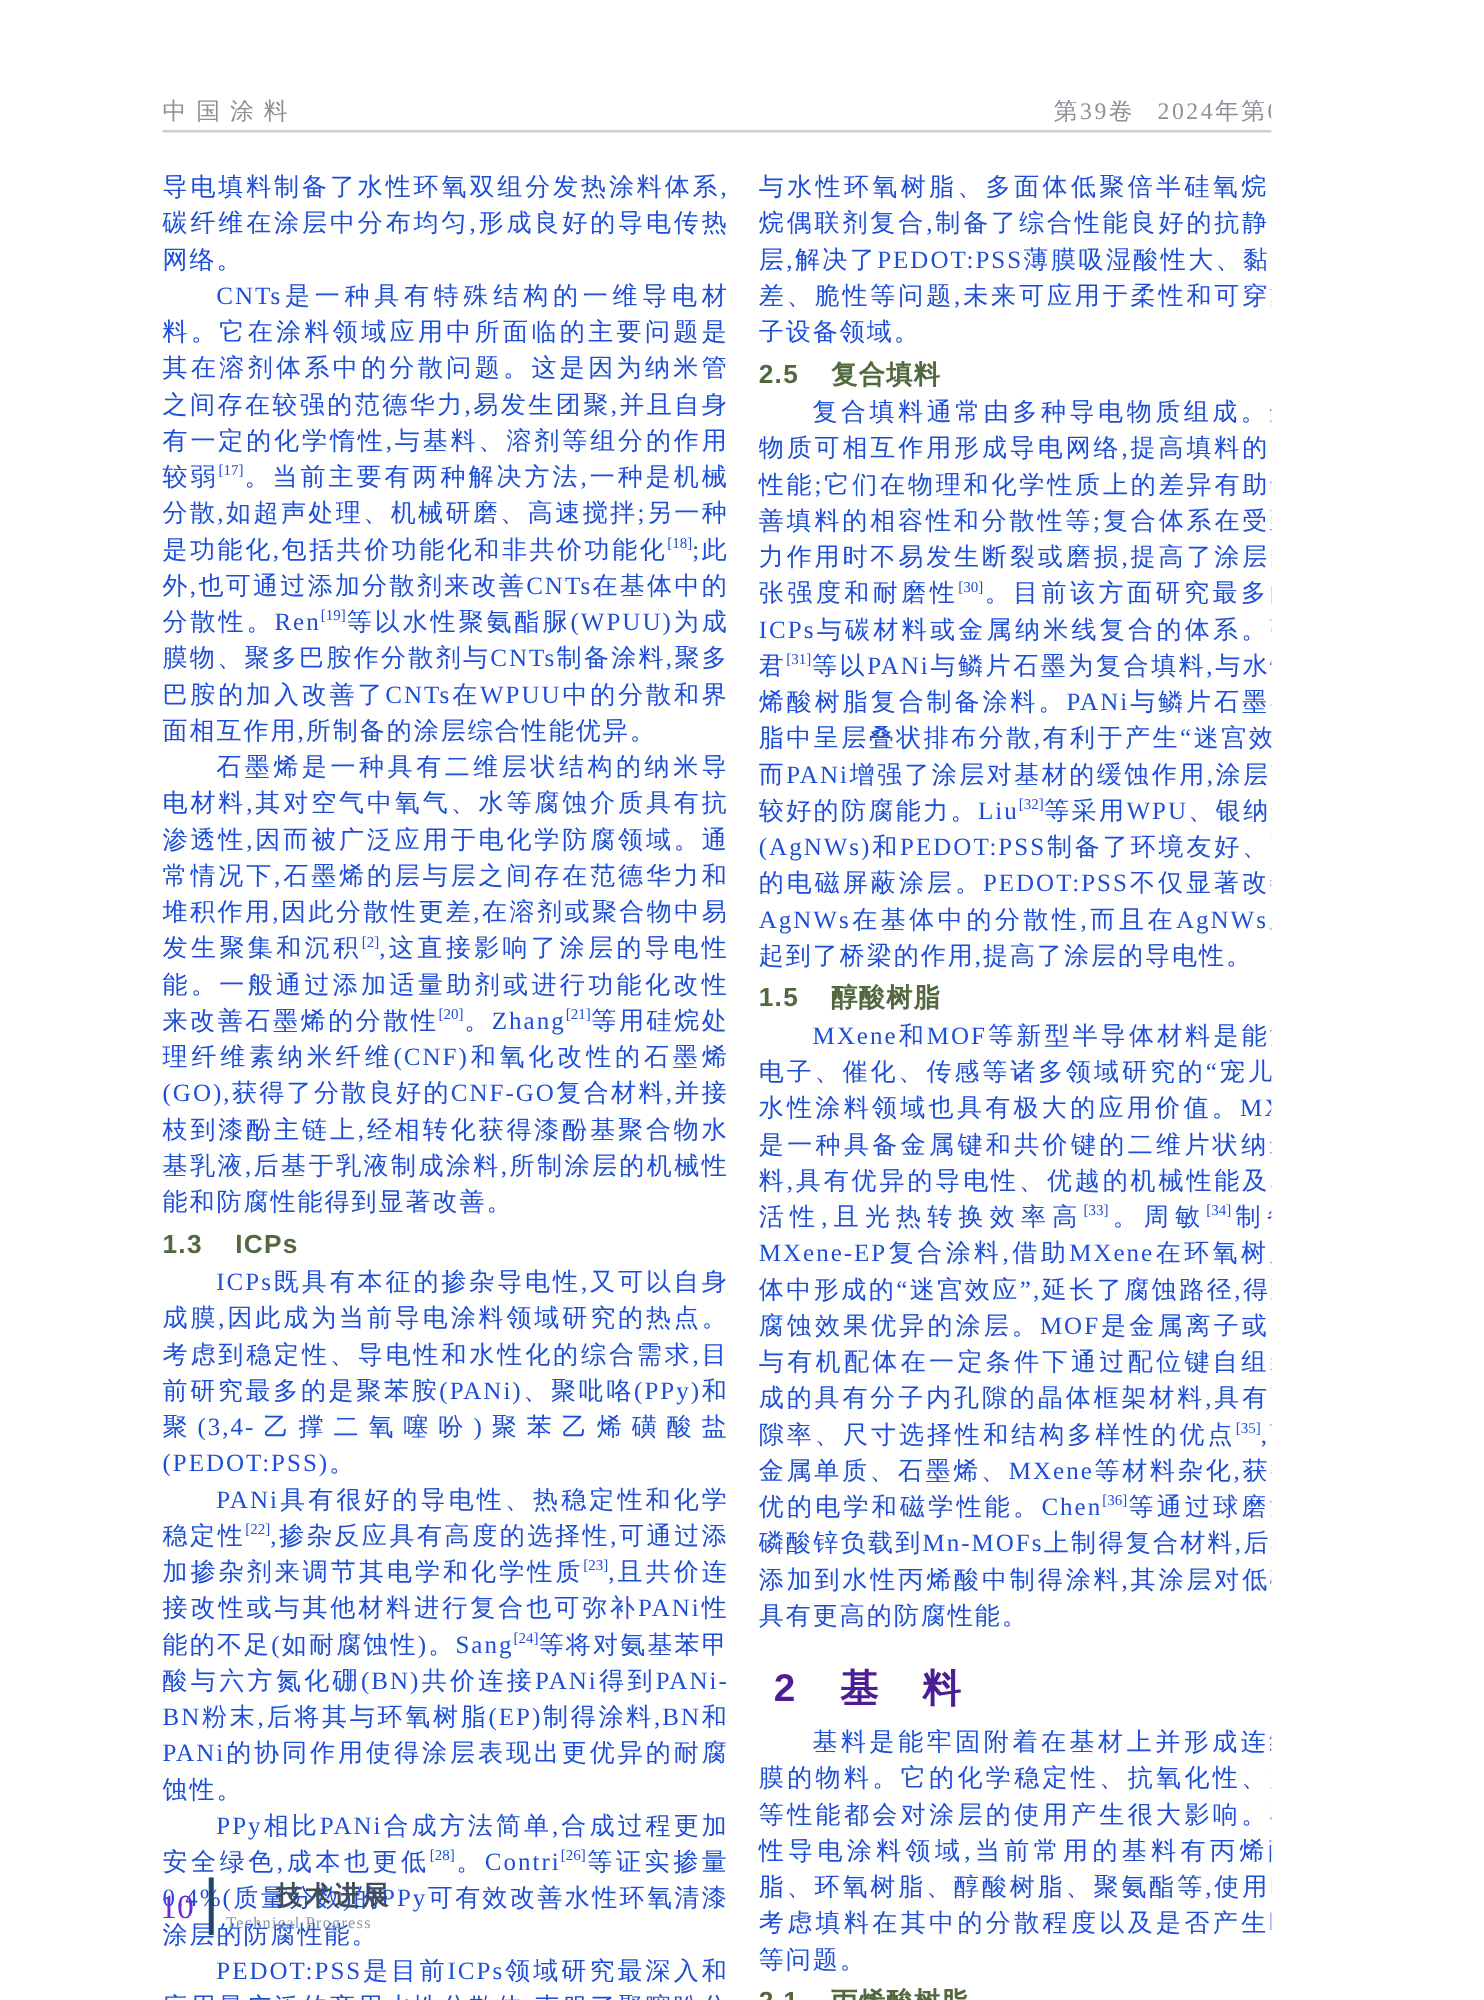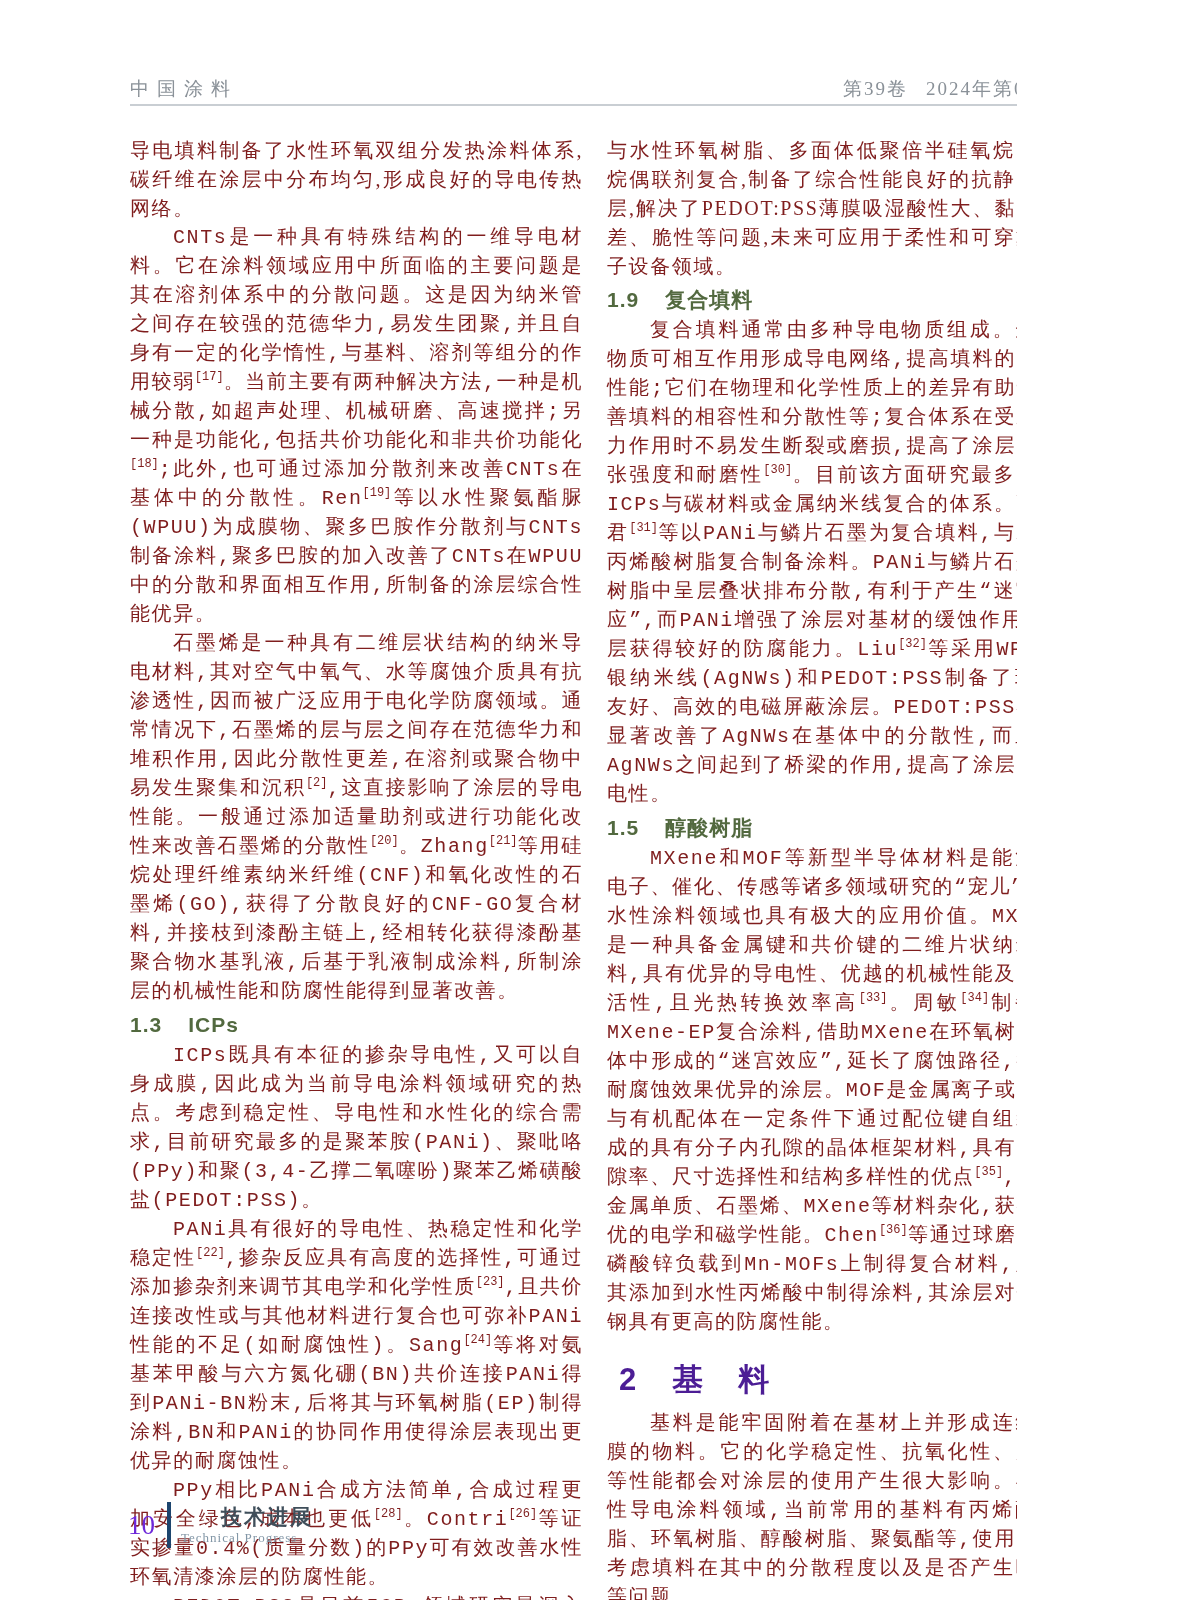--- a/index.html
+++ b/index.html
@@ -11,22 +11,22 @@
        justify-content:space-between;align-items:baseline;color:#8a9198;font-size:19px;}
   .hdr .jtitle{letter-spacing:8px;}
   .hdr .iss{letter-spacing:2px;}
   .hdr .iss .vol{margin-right:18px;text-align:right;}
   .hrule{position:absolute;left:130px;top:104px;width:928px;border-top:2px solid #c9ced3;}
 
   
   .columns{position:absolute;left:130px;top:136px;width:930px;display:flex;gap:24px;}
   .col{width:453px;}
   .col p{margin:0;font-size:20px;line-height:29px;letter-spacing:1.6px;
-         text-align:justify;color:#7f1d1d;}
-  .col p.indent{text-indent:43px;font-family:Liberation Mono, monospace;}
+         text-align:justify;color:#1d4ed8;}
+  .col p.indent{text-indent:43px;}
   .col sup{font-size:12px;letter-spacing:0;line-height:0;vertical-align:super;}
 
   
   .h2{margin:4px 0 2px;font-family:"Liberation Sans","DejaVu Sans",sans-serif;
       font-weight:bold;font-size:21px;line-height:29px;color:#52693f;letter-spacing:1px;}
   .h2 .num{margin-right:26px;}
 
   
   .h1{margin:24px 12px 10px;font-family:"Liberation Sans","DejaVu Sans",sans-serif;
       font-weight:bold;font-size:31px;line-height:38px;color:#4c1d95;letter-spacing:2px;}
@@ -59,21 +59,21 @@
         <p class="indent">CNTs是一种具有特殊结构的一维导电材料。它在涂料领域应用中所面临的主要问题是其在溶剂体系中的分散问题。这是因为纳米管之间存在较强的范德华力,易发生团聚,并且自身有一定的化学惰性,与基料、溶剂等组分的作用较弱<sup>[17]</sup>。当前主要有两种解决方法,一种是机械分散,如超声处理、机械研磨、高速搅拌;另一种是功能化,包括共价功能化和非共价功能化<sup>[18]</sup>;此外,也可通过添加分散剂来改善CNTs在基体中的分散性。Ren<sup>[19]</sup>等以水性聚氨酯脲(WPUU)为成膜物、聚多巴胺作分散剂与CNTs制备涂料,聚多巴胺的加入改善了CNTs在WPUU中的分散和界面相互作用,所制备的涂层综合性能优异。</p>
         <p class="indent">石墨烯是一种具有二维层状结构的纳米导电材料,其对空气中氧气、水等腐蚀介质具有抗渗透性,因而被广泛应用于电化学防腐领域。通常情况下,石墨烯的层与层之间存在范德华力和堆积作用,因此分散性更差,在溶剂或聚合物中易发生聚集和沉积<sup>[2]</sup>,这直接影响了涂层的导电性能。一般通过添加适量助剂或进行功能化改性来改善石墨烯的分散性<sup>[20]</sup>。Zhang<sup>[21]</sup>等用硅烷处理纤维素纳米纤维(CNF)和氧化改性的石墨烯(GO),获得了分散良好的CNF-GO复合材料,并接枝到漆酚主链上,经相转化获得漆酚基聚合物水基乳液,后基于乳液制成涂料,所制涂层的机械性能和防腐性能得到显著改善。</p>
         <h3 class="h2"><span class="num">1.3</span><span>ICPs</span></h3>
         <p class="indent">ICPs既具有本征的掺杂导电性,又可以自身成膜,因此成为当前导电涂料领域研究的热点。考虑到稳定性、导电性和水性化的综合需求,目前研究最多的是聚苯胺(PANi)、聚吡咯(PPy)和聚(3,4-乙撑二氧噻吩)聚苯乙烯磺酸盐(PEDOT:PSS)。</p>
         <p class="indent">PANi具有很好的导电性、热稳定性和化学稳定性<sup>[22]</sup>,掺杂反应具有高度的选择性,可通过添加掺杂剂来调节其电学和化学性质<sup>[23]</sup>,且共价连接改性或与其他材料进行复合也可弥补PANi性能的不足(如耐腐蚀性)。Sang<sup>[24]</sup>等将对氨基苯甲酸与六方氮化硼(BN)共价连接PANi得到PANi-BN粉末,后将其与环氧树脂(EP)制得涂料,BN和PANi的协同作用使得涂层表现出更优异的耐腐蚀性。</p>
         <p class="indent">PPy相比PANi合成方法简单,合成过程更加安全绿色,成本也更低<sup>[28]</sup>。Contri<sup>[26]</sup>等证实掺量0.4%(质量分数)的PPy可有效改善水性环氧清漆涂层的防腐性能。</p>
         <p class="indent">PEDOT:PSS是目前ICPs领域研究最深入和应用最广泛的商用水性分散体,克服了聚噻吩分散性差、导电性和加工性不足的问题。Li等将PEDOT:PSS</p>
       </section>
     <section class="col" id="col-right">
         <p>与水性环氧树脂、多面体低聚倍半硅氧烷、硅烷偶联剂复合,制备了综合性能良好的抗静电涂层,解决了PEDOT:PSS薄膜吸湿酸性大、黏附性差、脆性等问题,未来可应用于柔性和可穿戴电子设备领域。</p>
-        <h3 class="h2"><span class="num">1.9</span><span>复合填料</span></h3>
+        <h3 class="h2"><span class="num">2.5</span><span>复合填料</span></h3>
         <p class="indent">复合填料通常由多种导电物质组成。这些物质可相互作用形成导电网络,提高填料的导电性能;它们在物理和化学性质上的差异有助于改善填料的相容性和分散性等;复合体系在受到外力作用时不易发生断裂或磨损,提高了涂层的抗张强度和耐磨性<sup>[30]</sup>。目前该方面研究最多的是ICPs与碳材料或金属纳米线复合的体系。张颖君<sup>[31]</sup>等以PANi与鳞片石墨为复合填料,与水性丙烯酸树脂复合制备涂料。PANi与鳞片石墨在树脂中呈层叠状排布分散,有利于产生“迷宫效应”,而PANi增强了涂层对基材的缓蚀作用,涂层获得较好的防腐能力。Liu<sup>[32]</sup>等采用WPU、银纳米线(AgNWs)和PEDOT:PSS制备了环境友好、高效的电磁屏蔽涂层。PEDOT:PSS不仅显著改善了AgNWs在基体中的分散性,而且在AgNWs之间起到了桥梁的作用,提高了涂层的导电性。</p>
         <h3 class="h2"><span class="num">1.5</span><span>醇酸树脂</span></h3>
         <p class="indent">MXene和MOF等新型半导体材料是能源、电子、催化、传感等诸多领域研究的“宠儿”,在水性涂料领域也具有极大的应用价值。MXene是一种具备金属键和共价键的二维片状纳米材料,具有优异的导电性、优越的机械性能及表面活性,且光热转换效率高<sup>[33]</sup>。周敏<sup>[34]</sup>制备了MXene-EP复合涂料,借助MXene在环氧树脂基体中形成的“迷宫效应”,延长了腐蚀路径,得到耐腐蚀效果优异的涂层。MOF是金属离子或团簇与有机配体在一定条件下通过配位键自组装形成的具有分子内孔隙的晶体框架材料,具有高孔隙率、尺寸选择性和结构多样性的优点<sup>[35]</sup>,可与金属单质、石墨烯、MXene等材料杂化,获得更优的电学和磁学性能。Chen<sup>[36]</sup>等通过球磨法将磷酸锌负载到Mn-MOFs上制得复合材料,后将其添加到水性丙烯酸中制得涂料,其涂层对低碳钢具有更高的防腐性能。</p>
         <h2 class="h1"><span class="num">2</span><span>基　料</span></h2>
         <p class="indent">基料是能牢固附着在基材上并形成连续涂膜的物料。它的化学稳定性、抗氧化性、力学等性能都会对涂层的使用产生很大影响。在水性导电涂料领域,当前常用的基料有丙烯酸树脂、环氧树脂、醇酸树脂、聚氨酯等,使用时需考虑填料在其中的分散程度以及是否产生吸附等问题。</p>
         <h3 class="h2"><span class="num">2.1</span><span>丙烯酸树脂</span></h3>
       </section>
   </div>
 
   <div class="ftr">

